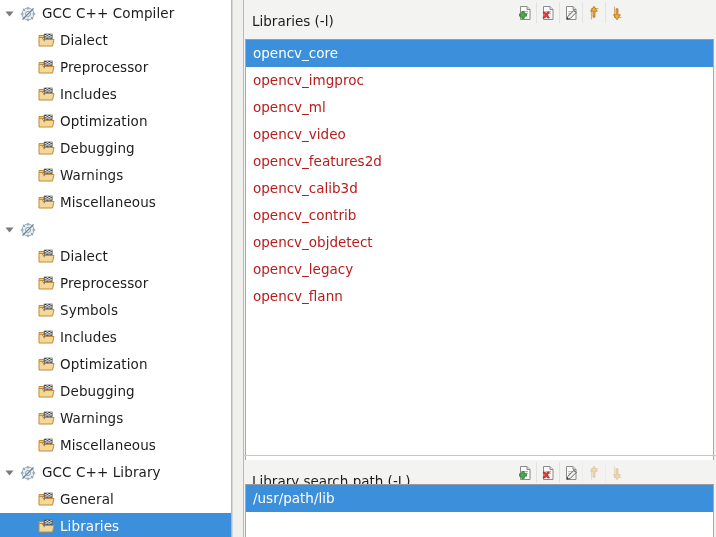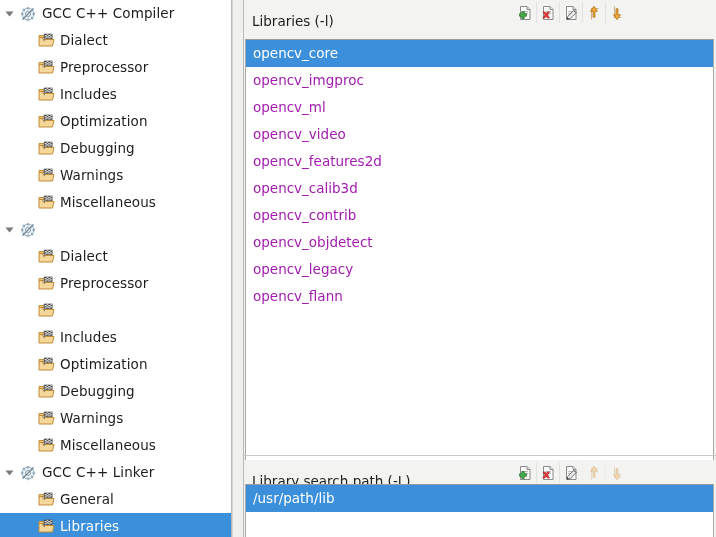--- a/index.html
+++ b/index.html
@@ -56,21 +56,21 @@
   }
   .tool-btn + .tool-btn{border-left:1px solid #e2e2e0;}
   .tool-btn.disabled{opacity:.38;}
 
   .list-box{
     position:absolute;left:1px;right:1px;background:#ffffff;
     border:1px solid #a9a9a9;border-top:1px solid #9a9a9a;overflow:hidden;
   }
   .list-row{
     height:27px;line-height:27px;padding-left:7px;white-space:nowrap;
-    font-size:13.5px;color:#a21caf;cursor:default;
+    font-size:13.5px;color:#b91c1c;cursor:default;
   }
   .list-row.selected{background:#3b8fdb;color:#ffffff;}
 
   .top-group{top:0;height:452px;}
   .top-group .list-box{top:25px;height:426px;left:1px;right:2px;margin-top:14px;}
 
   .bottom-group{top:460px;height:77px;}
   .bottom-group .group-header{height:25px;}
   .bottom-group .list-box{top:24px;height:53px;left:1px;right:2px;}
 
@@ -350,20 +350,21 @@
               <rect x="10.4" y="1" width="1.9" height="1.15" fill="#3b3b3b"></rect>
               <rect x="8.5" y="2.15" width="1.9" height="1.15" fill="#3b3b3b"></rect>
               <rect x="12.3" y="2.15" width="1.9" height="1.15" fill="#3b3b3b"></rect>
               <rect x="6.6" y="3.3" width="1.9" height="1.15" fill="#3b3b3b"></rect>
               <rect x="10.4" y="3.3" width="1.9" height="1.15" fill="#3b3b3b"></rect>
               <rect x="8.5" y="4.45" width="1.9" height="1.15" fill="#3b3b3b"></rect>
               <rect x="12.3" y="4.45" width="1.9" height="1.15" fill="#3b3b3b"></rect>
             </g>
           </svg>
         </span>
+        <span class="tree-label">Symbols</span>
       </div>
       <div class="tree-row">
         <span class="t-indent"></span>
         <span class="twisty spacer">
           <i></i>
         </span>
         <span class="icon-wrap">
           <svg width="17" height="15" viewBox="0 0 17 15">
             <path d="M1 4.5 L1 13 L14.5 13 L16 6.5 L5.2 6.5 L4 4.5 Z" fill="#f6d79a" stroke="#c08c38" stroke-width="1" stroke-linejoin="round"></path>
             <path d="M1 4.5 L1 2.5 L5.5 2.5 L6.6 4.5 Z" fill="#f0c97e" stroke="#c08c38" stroke-width="1"></path>
@@ -488,21 +489,21 @@
           <i></i>
         </span>
         <span class="icon-wrap">
           <svg width="16" height="16" viewBox="0 0 16 16">
             <circle cx="8" cy="8" r="6" fill="#e9eef2" stroke="#8fa6b5" stroke-width="1"></circle>
             <circle cx="8" cy="8" r="2.4" fill="#ffffff" stroke="#7e97a8" stroke-width="1"></circle>
             <path d="M8 1.3 L8 3 M8 13 L8 14.7 M1.3 8 L3 8 M13 8 L14.7 8 M3.3 3.3 L4.5 4.5 M11.5 11.5 L12.7 12.7 M12.7 3.3 L11.5 4.5 M4.5 11.5 L3.3 12.7" stroke="#8fa6b5" stroke-width="1.3" stroke-linecap="round"></path>
             <path d="M2.5 13.5 L13.5 2.5" stroke="#6d8494" stroke-width="1.1"></path>
           </svg>
         </span>
-        <span class="tree-label">GCC C++ Linker</span>
+        <span class="tree-label">GCC C++ Library</span>
       </div>
       <div class="tree-row">
         <span class="t-indent"></span>
         <span class="twisty spacer">
           <i></i>
         </span>
         <span class="icon-wrap">
           <svg width="17" height="15" viewBox="0 0 17 15">
             <path d="M1 4.5 L1 13 L14.5 13 L16 6.5 L5.2 6.5 L4 4.5 Z" fill="#f6d79a" stroke="#c08c38" stroke-width="1" stroke-linejoin="round"></path>
             <path d="M1 4.5 L1 2.5 L5.5 2.5 L6.6 4.5 Z" fill="#f0c97e" stroke="#c08c38" stroke-width="1"></path>

